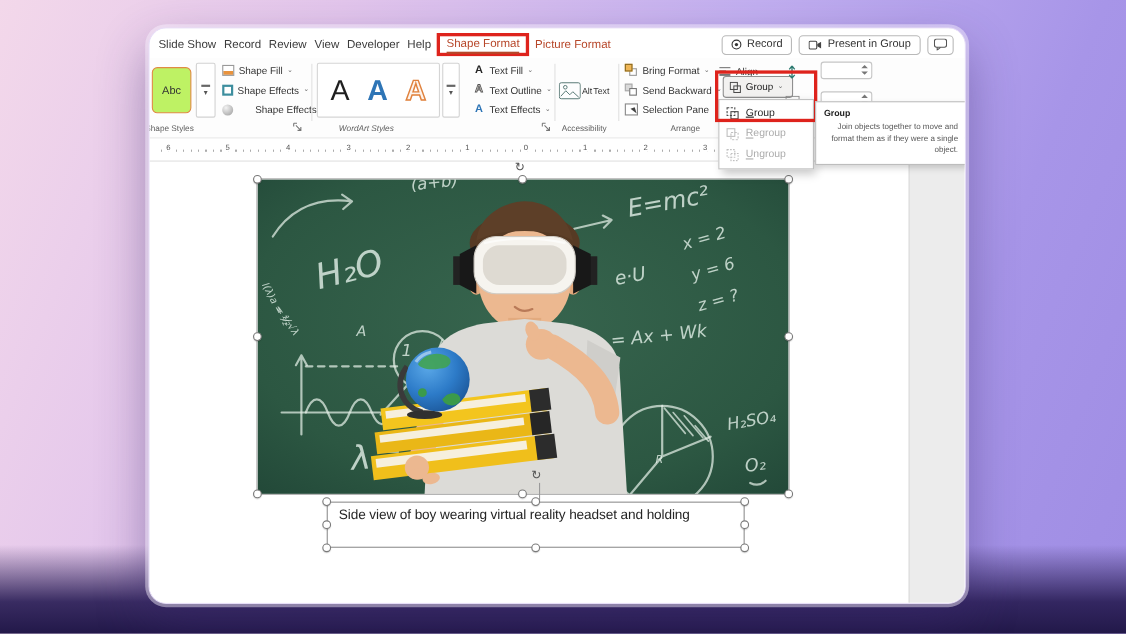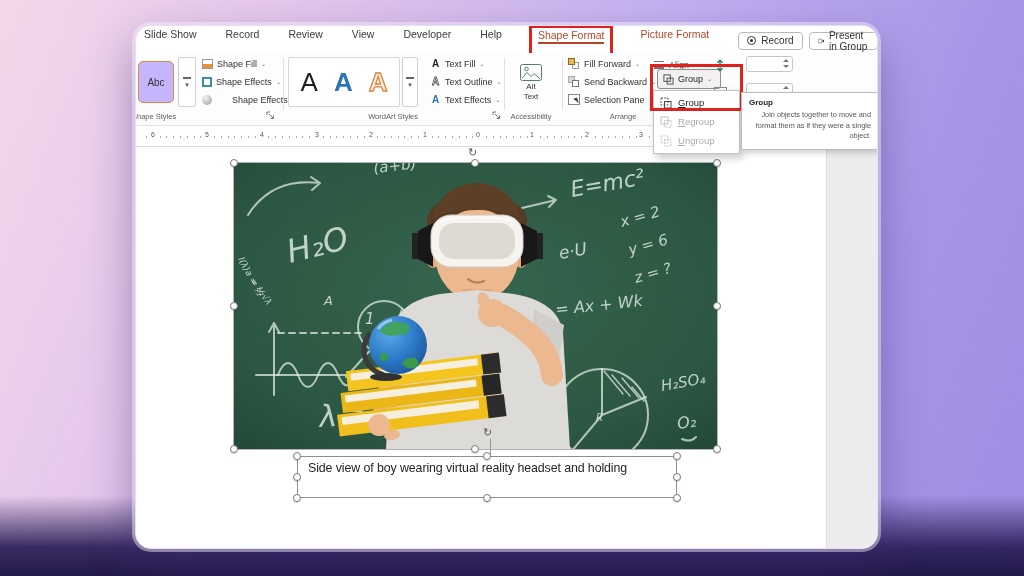--- a/index.html
+++ b/index.html
@@ -12,38 +12,38 @@
     position:relative;
   }
   .window{
     position:absolute; left:135px; top:25px; width:743px; height:524px;
     background:#fff; border-radius:16px; overflow:hidden;
     border:1px solid #e7def8;
     box-shadow:0 0 0 3px rgba(250,245,255,.45), 0 20px 45px rgba(55,38,105,.45);
   }
   
   .menubar{ position:absolute; left:0; top:0; right:0; height:27px; background:#fff;
-    display:flex; gap:29px; padding:2px 10px 0 8px; font-size:10.5px; color:#3b3b3b; }
+    display:flex; align-items:center; gap:7px; padding:2px 10px 0 8px; font-size:10.5px; color:#3b3b3b; }
   .menu-item{ white-space:nowrap; cursor:default; }
   .tab-redbox{ border:3px solid #de231c; padding:1px 6px 2px 6px; margin:-3px -2px; }
   .tab-active{ color:#b7472a; border-bottom:2px solid #b7472a; padding-bottom:1px; }
   .tab-context{ color:#b7472a; }
   .menubar-right{ margin-left:auto; display:flex; align-items:center; gap:6px; }
   .mbtn{ display:flex; align-items:center; gap:5px; border:1px solid #b9b9b9; border-radius:4px;
     background:#fff; font-size:10px; color:#333; padding:2px 8px; height:18px; }
   .rec-dot{ width:9px; height:9px; border:1.5px solid #333; border-radius:50%; position:relative; }
   .rec-dot::after{ content:""; position:absolute; left:1.5px; top:1.5px; width:3px; height:3px; background:#333; border-radius:50%; }
   
   .ribbon{ position:absolute; top:27px; left:0; right:0; height:73px; background:#fdfdfd; border-bottom:1px solid #e3e3e3; }
   .rbtn{ position:absolute; display:flex; align-items:center; gap:4px; font-size:9px; color:#333; height:15px; white-space:nowrap; }
   .chev{ font-size:6px; color:#666; line-height:1; }
   .grplabel{ position:absolute; top:59px; font-size:7.5px; color:#5e5e5e; white-space:nowrap; }
   .sep{ position:absolute; top:5px; height:52px; width:1px; background:#e2e2e2; }
   .abc-btn{ position:absolute; left:2px; top:8px; width:36px; height:42px; border:1.5px solid #e08a44; border-radius:5px;
-    background:#c4b5fd; display:flex; align-items:center; justify-content:center; font-size:10px; color:#333; }
+    background:#bef264; display:flex; align-items:center; justify-content:center; font-size:10px; color:#333; }
   .gallery-more{ position:absolute; width:18px; border:1px solid #d2d2d2; background:#fff; border-radius:2px;
     display:flex; flex-direction:column; align-items:center; justify-content:center; gap:2px; }
   .gallery-bar{ width:8px; height:2px; background:#666; }
   .gallery-arrow{ font-size:7px; color:#555; line-height:1; }
   .ic-fill{ width:11px; height:10px; border:1px solid #999; background:linear-gradient(to bottom,#fff 55%,#e8923c 55%); }
   .ic-outline{ width:10px; height:10px; border:2px solid #3d8e9e; background:#fff; }
   .ic-effects{ width:10px; height:10px; border-radius:50%; background:radial-gradient(circle at 35% 30%,#f2f2f2,#9a9a9a); }
   .ic-a1{ font-size:10px; font-weight:bold; color:#262626; width:11px; text-align:center; }
   .ic-a2{ font-size:10px; font-weight:bold; color:#fdf6f0; -webkit-text-stroke:0.8px #555; width:11px; text-align:center; }
   .ic-a3{ font-size:10px; font-weight:bold; color:#2e75b6; width:11px; text-align:center; }
@@ -60,21 +60,21 @@
   .sb-back{ left:0; top:0; border:1px solid #aaa; background:#d9d9d9; }
   .sb-front{ left:4px; top:4px; border:1px solid #777; background:#fff; }
   .ic-selpane{ position:relative; width:12px; height:11px; border:1px solid #888; background:#fff; }
   .ic-selpane::after{ content:""; position:absolute; right:1px; bottom:0px; width:0; height:0;
     border-left:4px solid transparent; border-top:6px solid #444; transform:rotate(-18deg); }
   .ic-align{ width:11px; height:10px; display:flex; flex-direction:column; justify-content:space-between; padding:1px 0; }
   .ic-align i{ display:block; height:1.5px; background:#777; }
   .ic-align i:nth-child(1){ width:10px; } .ic-align i:nth-child(2){ width:6px; } .ic-align i:nth-child(3){ width:10px; }
   .group-btn{ position:absolute; left:521px; top:16px; width:64px; height:20px; border:1px solid #8f8f8f; border-radius:3px;
     background:#f2f1f0; display:flex; align-items:center; gap:4px; padding:0 5px; font-size:9px; color:#222; }
-  .alt-btn{ position:absolute; left:372px; top:3px; width:46px; height:53px; display:flex; flex-direction:column;
+  .alt-btn{ position:absolute; left:372px; top:3px; width:46px; height:53px; display:flex; flex-direction:row;
     align-items:center; justify-content:center; gap:1px; font-size:8px; color:#333; border-radius:3px; }
   .spinbox{ position:absolute; width:47px; height:16px; border:1px solid #c6c6c6; border-radius:3px; background:#fff; }
   .spin-arrows{ position:absolute; right:3px; top:2px; display:flex; flex-direction:column; gap:3px; }
   .tri-up{ width:0; height:0; border-left:3px solid transparent; border-right:3px solid transparent; border-bottom:3.5px solid #777; }
   .tri-down{ width:0; height:0; border-left:3px solid transparent; border-right:3px solid transparent; border-top:3.5px solid #777; }
   
   .ruler{ position:absolute; top:100px; left:0; right:0; height:21px; background:#fff; border-bottom:1px solid #d9d9d9; }
   .ruler-ticks{ position:absolute; left:10px; top:10px; width:645px; height:2px;
     background-image:repeating-linear-gradient(90deg,#ababab 0 1px,transparent 1px 6.8px); }
   .ruler-num{ position:absolute; top:5px; transform:translateX(-50%); font-size:7px; color:#555; background:#fff; padding:0 2px; }
@@ -182,21 +182,21 @@
     <div class="rbtn" style="left:294px; top:21px;">
       <span class="ic-a2">A</span>
       <span>Text Outline</span>
       <span class="chev">⌄</span>
     </div>
     <div class="rbtn" style="left:294px; top:39px;">
       <span class="ic-a3">A</span>
       <span>Text Effects</span>
       <span class="chev">⌄</span>
     </div>
-    <span class="grplabel" style="left:172px; width:110px; text-align:right;">WordArt Styles</span>
+    <span class="grplabel" style="left:172px; width:110px; text-align:left;font-style:italic;">WordArt Styles</span>
     <svg class="launcher" style="left:356px; top:58px;" viewBox="0 0 9 9">
         <path d="M1,1 H4 M1,1 V4 M3,3 L7,7 M7.5,4.5 V7.5 H4.5" fill="none" stroke="#777" stroke-width="1"></path>
       </svg>
     <div class="sep" style="left:368px;"></div>
 
     <div class="alt-btn">
       <svg width="22" height="17" viewBox="0 0 22 17">
         <rect x="0.5" y="0.5" width="21" height="16" rx="2" fill="none" stroke="#5a7a76"></rect>
         <circle cx="6.5" cy="5" r="1.8" fill="none" stroke="#5a7a76"></circle>
         <path d="M2,14 L7,8.5 L11,12.5 L14,9.5 L20,15" fill="none" stroke="#5a7a76"></path>
@@ -205,21 +205,21 @@
       <span>Text</span>
     </div>
     <span class="grplabel" style="left:370px; width:50px; text-align:center;">Accessibility</span>
     <div class="sep" style="left:426px;"></div>
 
     <div class="rbtn" style="left:432px; top:3px;">
       <span class="ic-sq">
           <i class="bf-back"></i>
           <i class="bf-front"></i>
         </span>
-      <span>Fill Forward</span>
+      <span>Bring Format</span>
       <span class="chev">⌄</span>
     </div>
     <div class="rbtn" style="left:432px; top:21px;">
       <span class="ic-sq">
           <i class="sb-back"></i>
           <i class="sb-front"></i>
         </span>
       <span>Send Backward</span>
       <span class="chev">⌄</span>
     </div>

